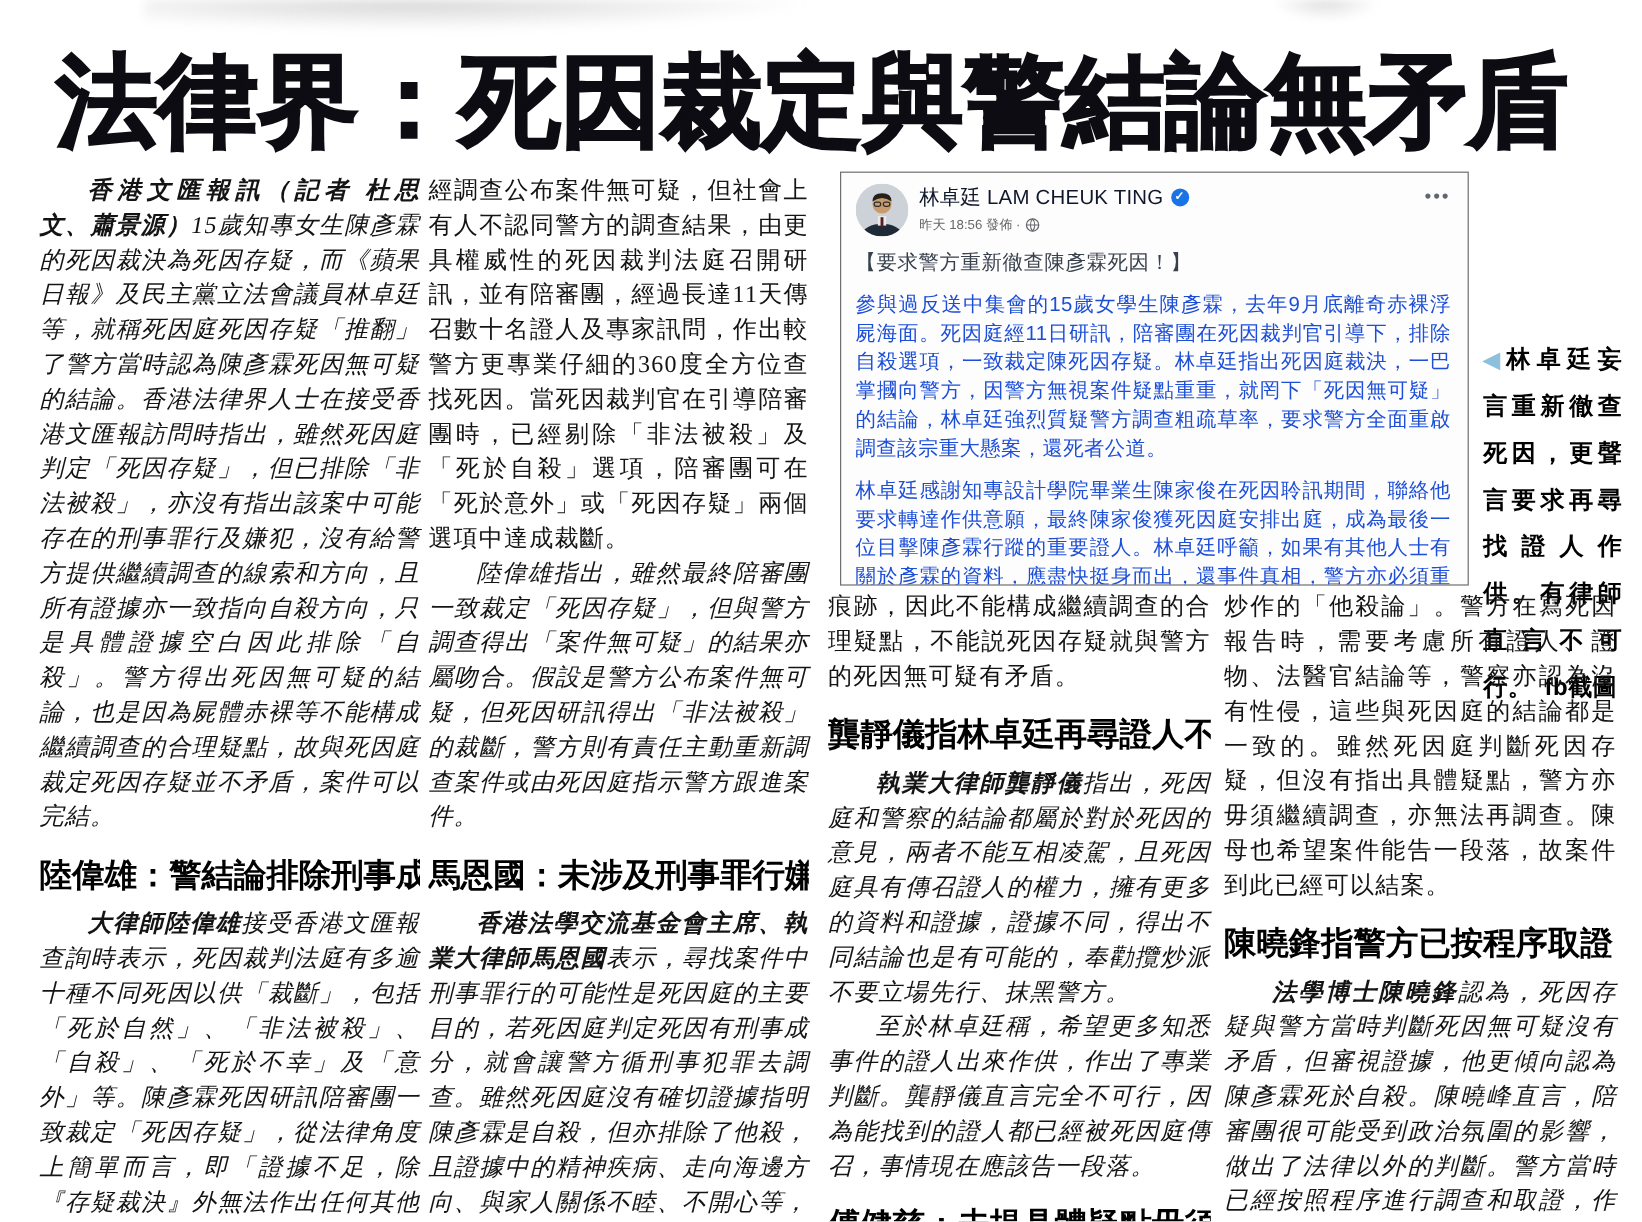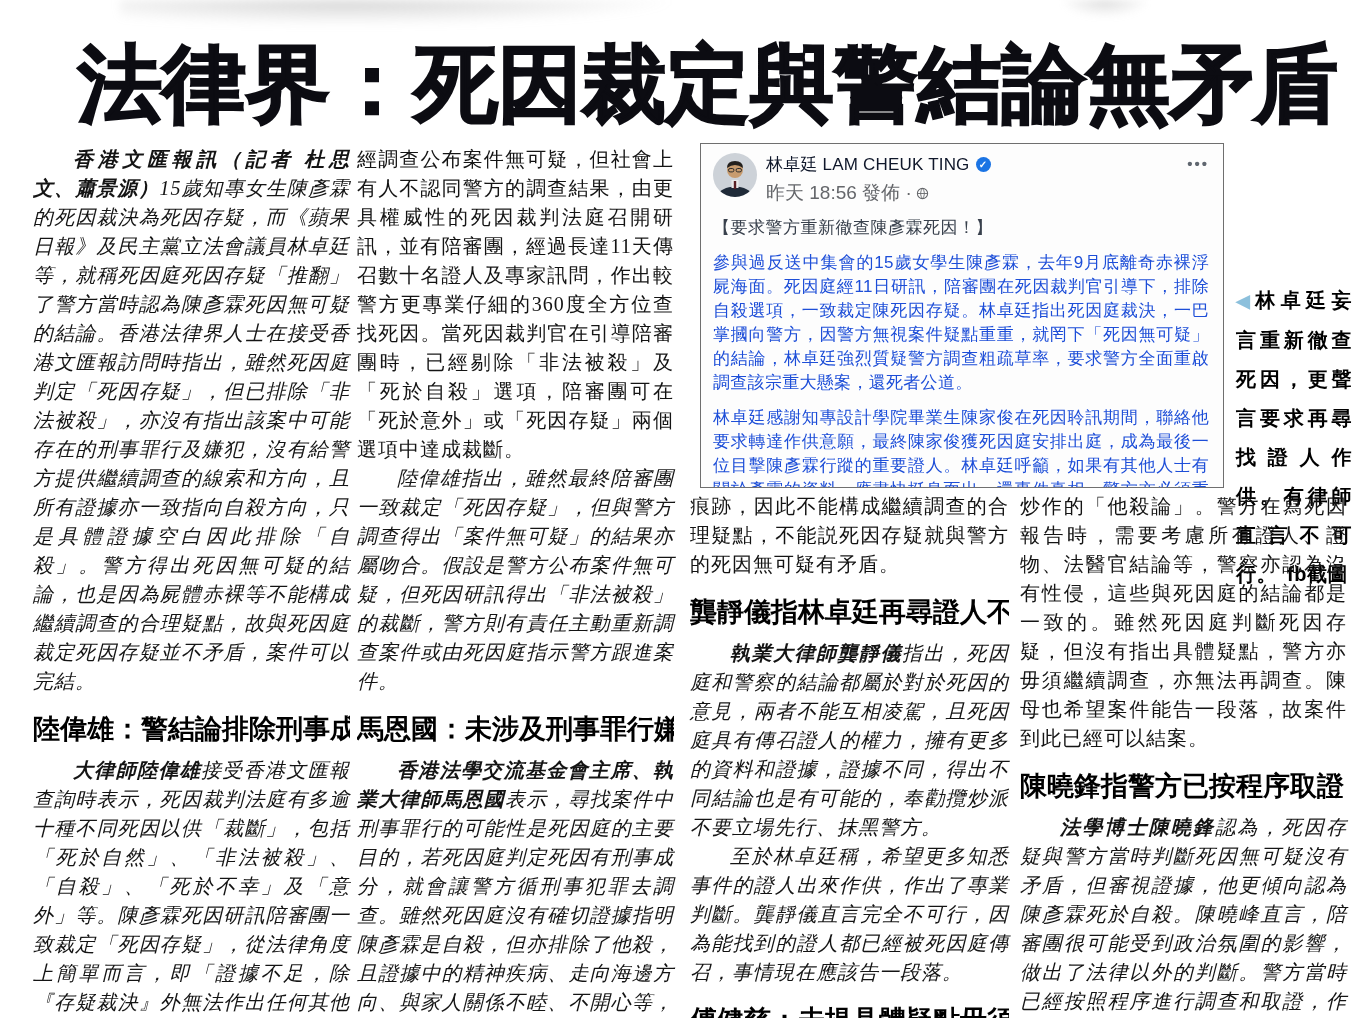--- a/index.html
+++ b/index.html
@@ -6,21 +6,21 @@
   .page{position:relative;width:1368px;height:1018px;background:#ffffff;overflow:hidden;
         font-family:"Liberation Serif",serif;color:#141414;}
   
   .artifact{position:absolute;top:0;left:120px;width:560px;height:26px;
             background:radial-gradient(ellipse at 40% 0%,rgba(160,160,160,.45),rgba(255,255,255,0) 70%);
             filter:blur(4px);}
   .artifact2{position:absolute;top:0;left:1060px;width:90px;height:18px;
             background:radial-gradient(ellipse at 50% 0%,rgba(170,170,170,.4),rgba(255,255,255,0) 70%);
             filter:blur(3px);}
 
-  .headline{position:absolute;left:16px;right:30px;top:28px;margin:0;text-align:right;
+  .headline{position:absolute;left:16px;right:30px;top:28px;margin:0;text-align:center;
             font-family:"Liberation Sans",sans-serif;font-weight:900;font-size:84px;
             letter-spacing:0px;color:#0c0c12;white-space:nowrap;
             -webkit-text-stroke:2px #0c0c12;}
 
   .col{position:absolute;}
   .col1{left:33px;top:145px;width:317px;}
   .col2{left:357px;top:145px;width:317px;}
   .col3{left:690px;top:492px;width:319px;}
   .col4{left:1020px;top:492px;width:327px;}
 
@@ -37,21 +37,21 @@
   .fb{position:absolute;left:700px;top:143px;width:524px;height:345px;box-sizing:border-box;
       background:#fdfdfd;border:1px solid #6f6f6f;padding:9px 14px 6px 12px;
       font-family:"Liberation Sans",sans-serif;color:#3c434d;overflow:hidden;}
   .fb-header{display:flex;align-items:flex-start;}
   .fb-avatar{width:44px;height:44px;border-radius:50%;overflow:hidden;flex:0 0 44px;}
   .fb-id{margin-left:9px;flex:1;}
   .fb-name-row{display:flex;align-items:center;gap:6px;}
   .fb-name{font-size:17px;font-weight:normal;color:#0f172a;letter-spacing:.2px;}
   .fb-badge{width:15px;height:15px;border-radius:50%;background:#1b74e4;color:#fff;
             font-size:10px;line-height:15px;text-align:center;font-weight:bold;display:inline-block;}
-  .fb-meta{margin-top:4px;font-size:19px;color:#65676b;display:flex;align-items:center;gap:4px;}
+  .fb-meta{margin-top:4px;font-size:11px;color:#65676b;display:flex;align-items:center;gap:4px;}
   .fb-more{color:#606770;font-size:15px;font-weight:bold;letter-spacing:2px;margin-top:2px;}
   .fb-title{margin:10px 0 0 0;font-size:17px;line-height:24px;color:#39414d;letter-spacing:.5px;}
   .fb-body{margin:11px 0 0 0;font-size:17px;line-height:24px;color:#1d4ed8;
            letter-spacing:.3px;text-align:justify;}
 
   
   .caption{position:absolute;left:1236px;top:281px;width:116px;margin:0;
            font-family:"Liberation Serif",serif;font-weight:bold;font-size:20px;
            line-height:39px;letter-spacing:.5px;text-align:justify;color:#000;}
   .cap-arrow{color:#8cc0dc;font-size:18px;}

